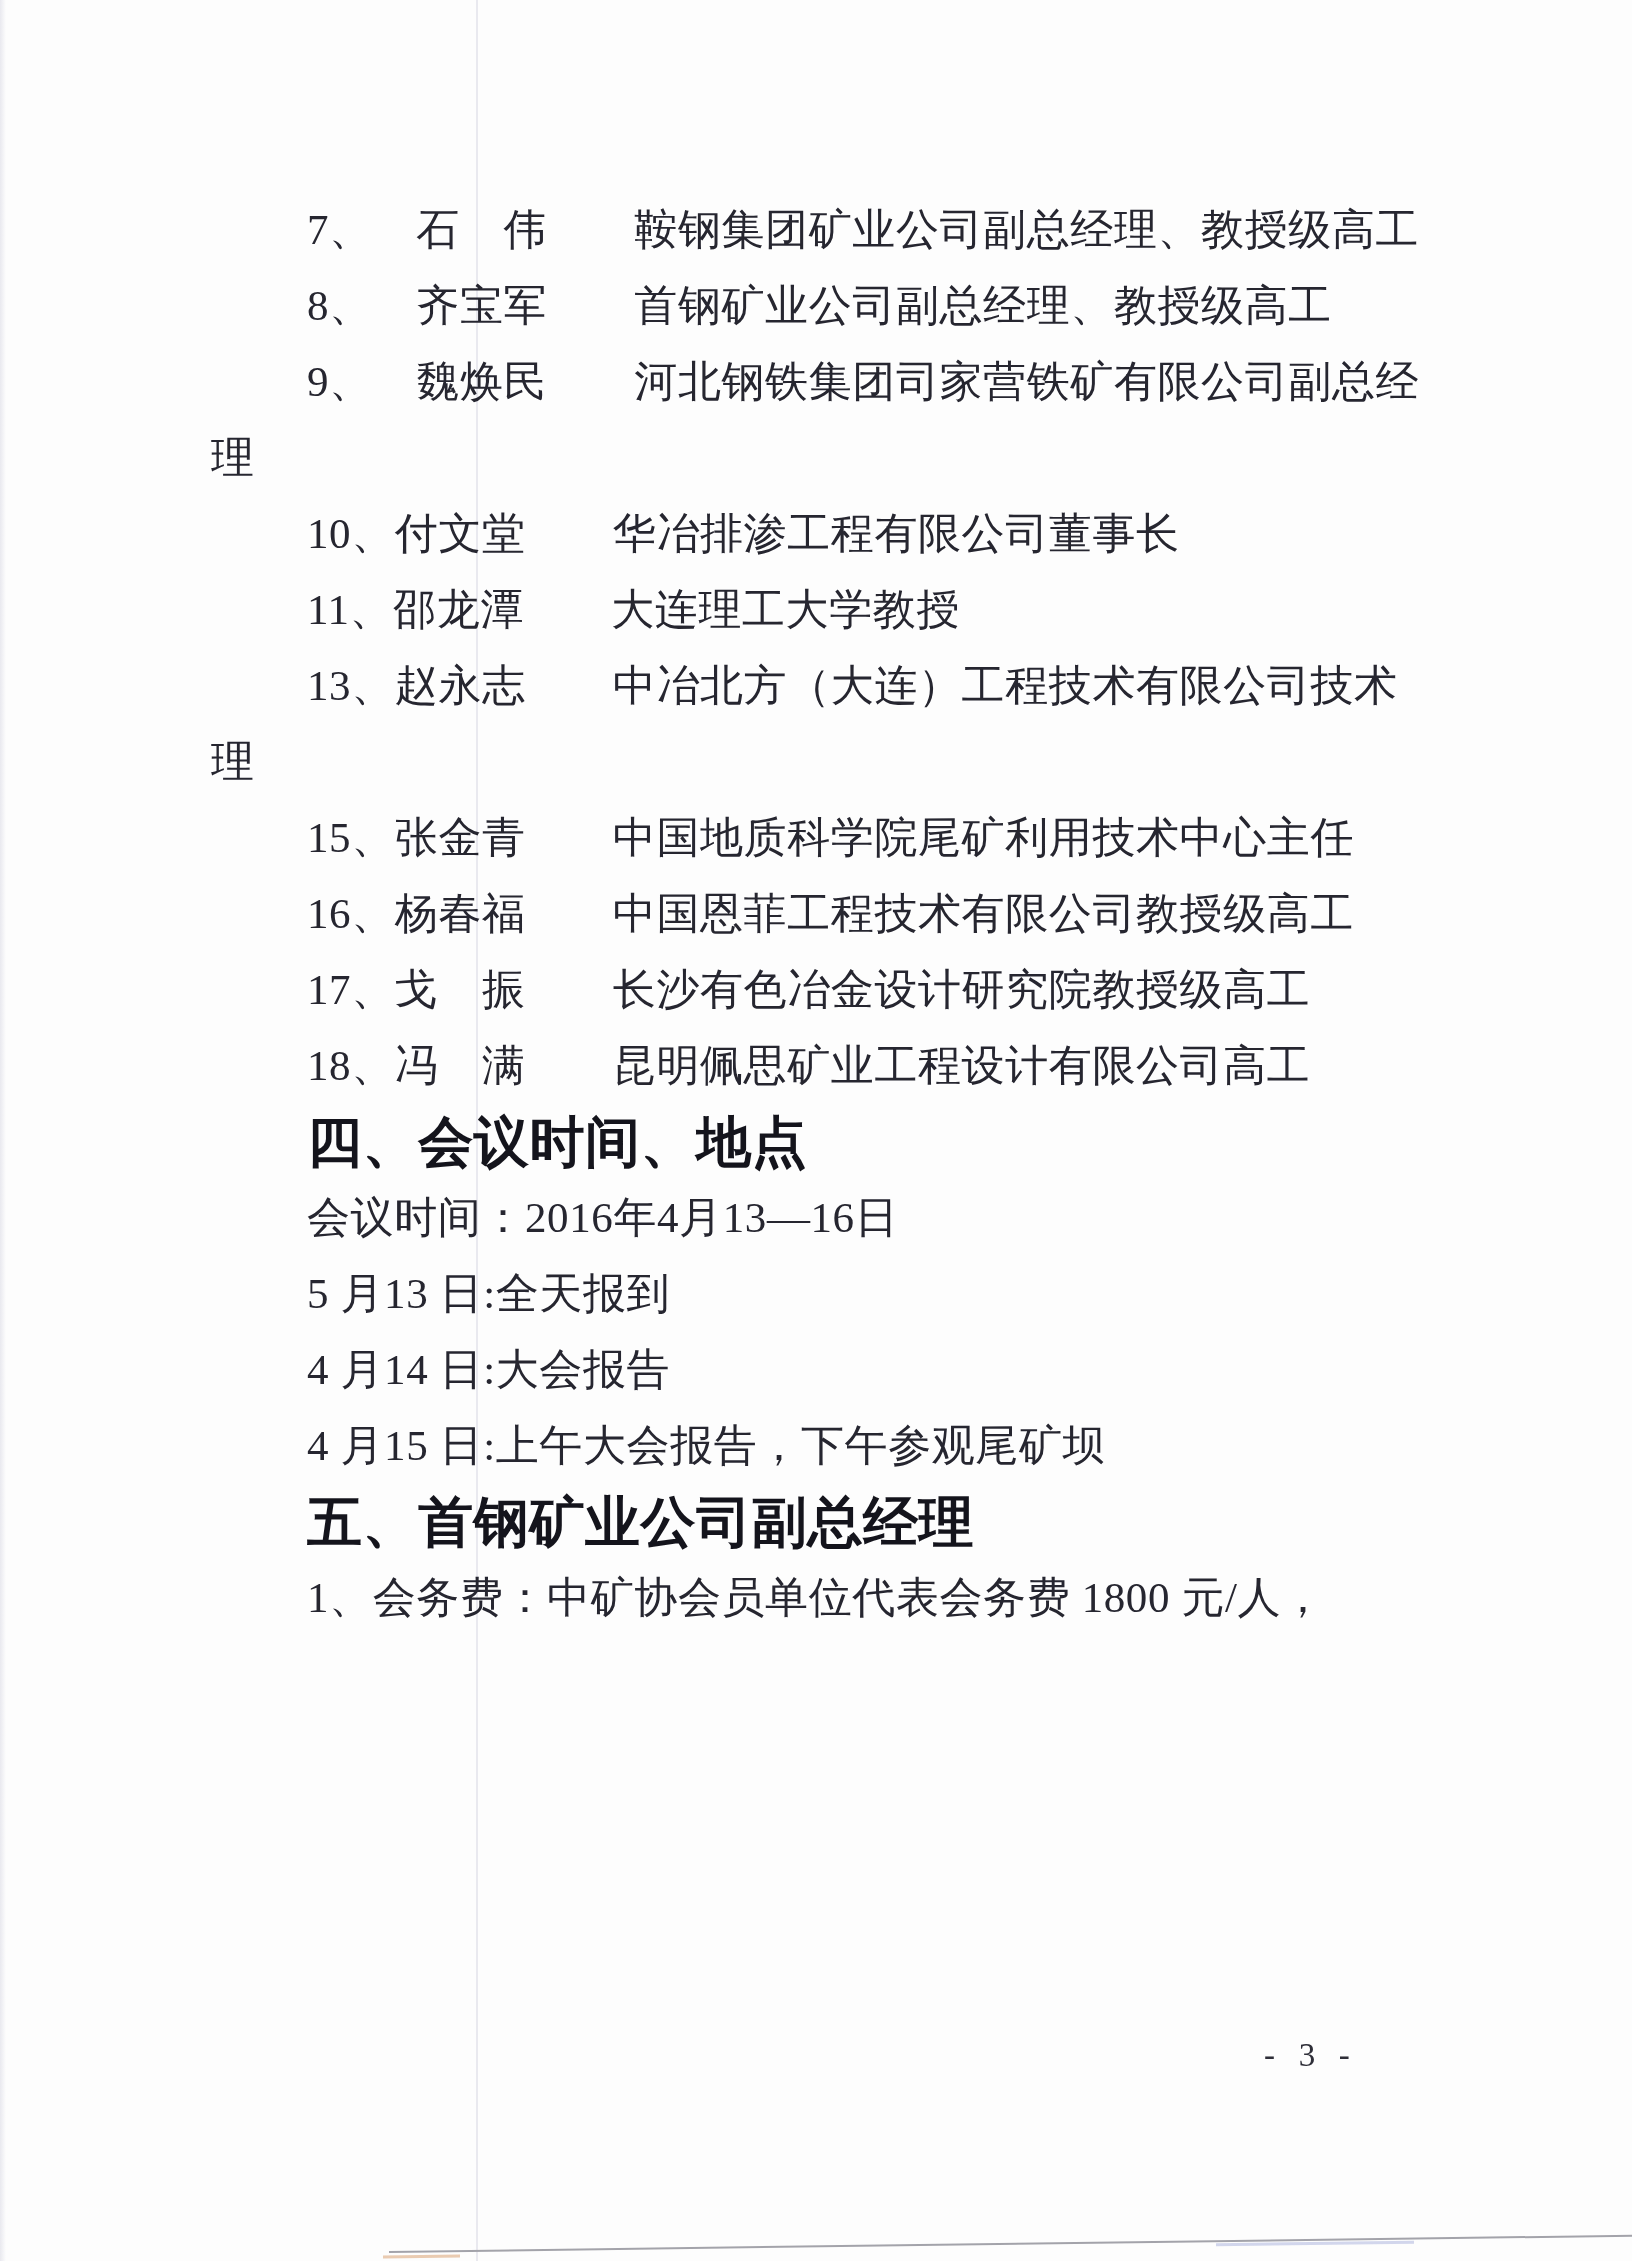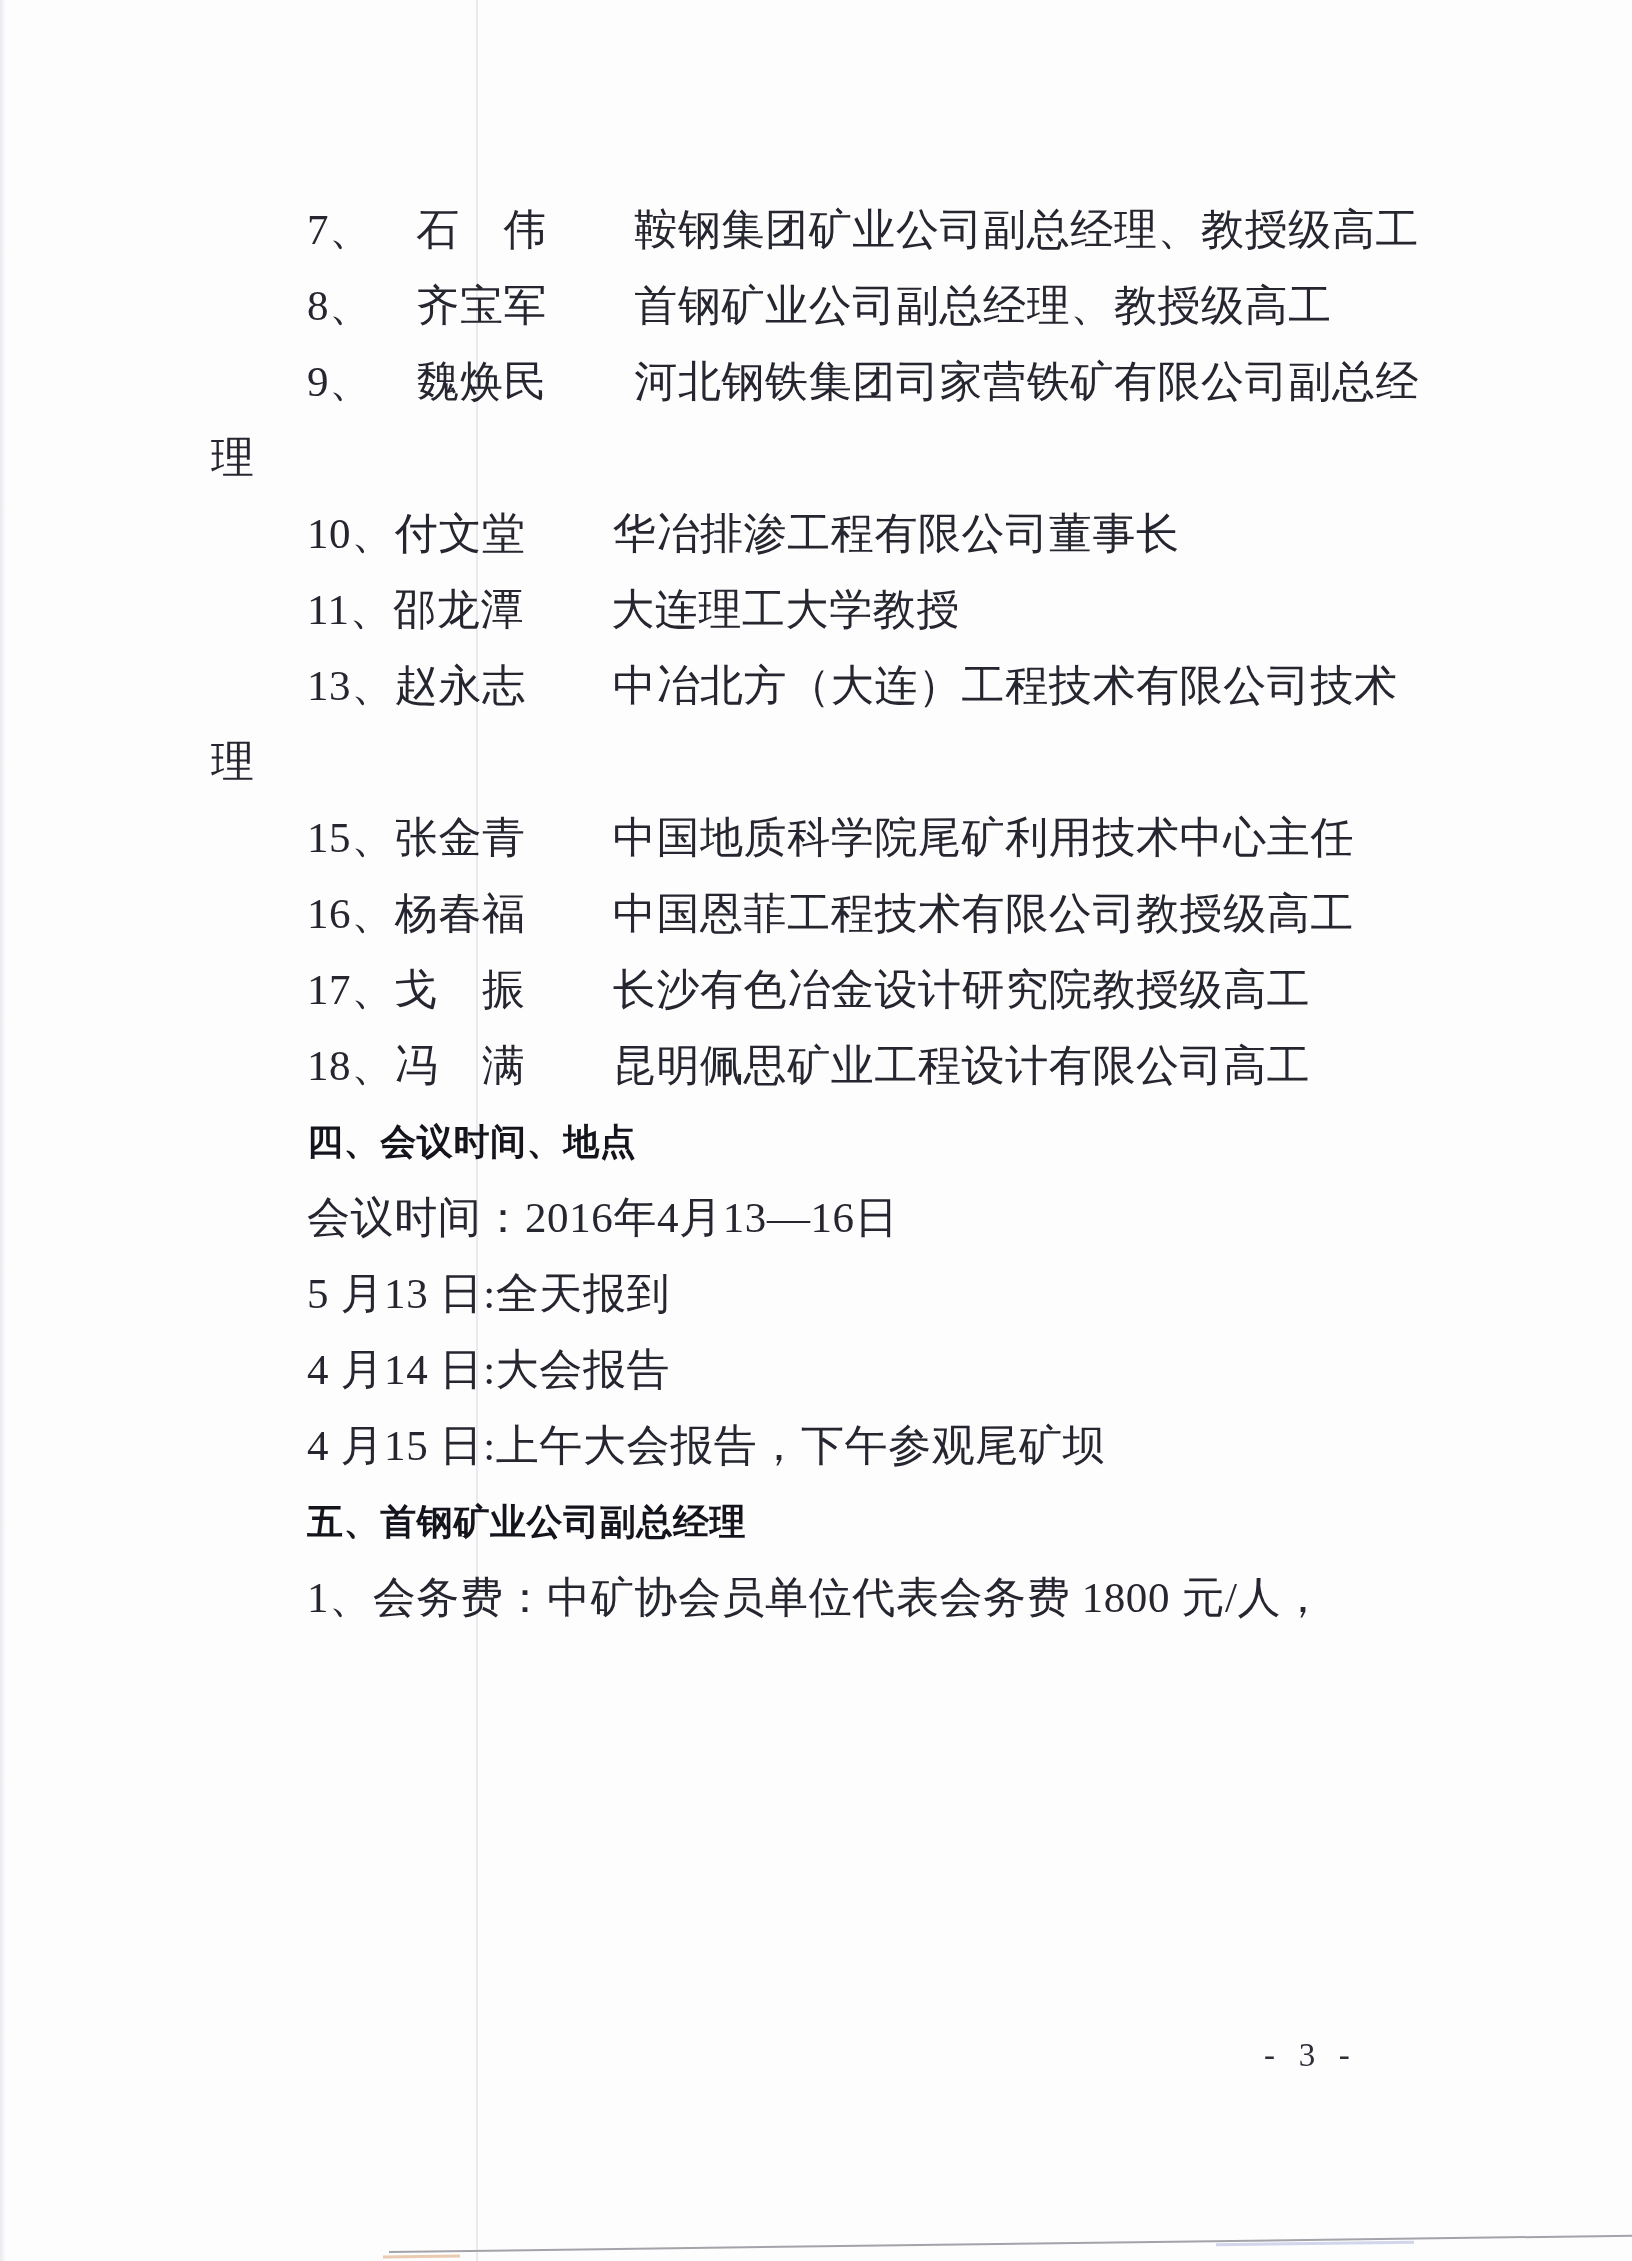--- a/index.html
+++ b/index.html
@@ -32,21 +32,21 @@
     font-size: 43px;
     color: #262630;
     white-space: nowrap;
     letter-spacing: 0.6px;
   }
   p.indent { text-indent: 96px; }
   p.flush  { text-indent: 0; }
   p.heading {
     font-family: "Liberation Sans", sans-serif;
     font-weight: 700;
-    font-size: 36px;
+    font-size: 55px;
     color: #14141c;
     text-indent: 96px;
   }
   .page-number {
     position: absolute;
     left: 1264px;
     top: 2037px;
     font-size: 33px;
     letter-spacing: 7.7px;
     color: #2e2e38;

